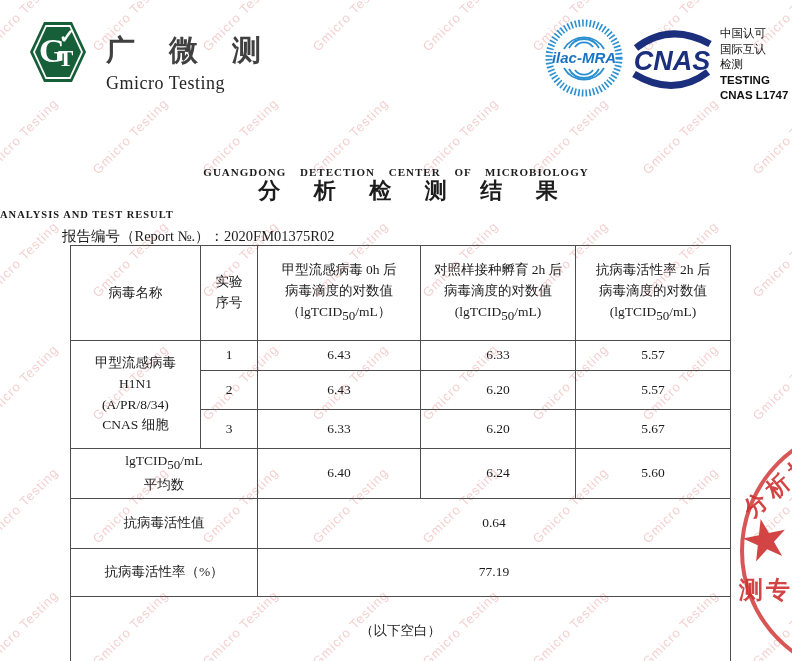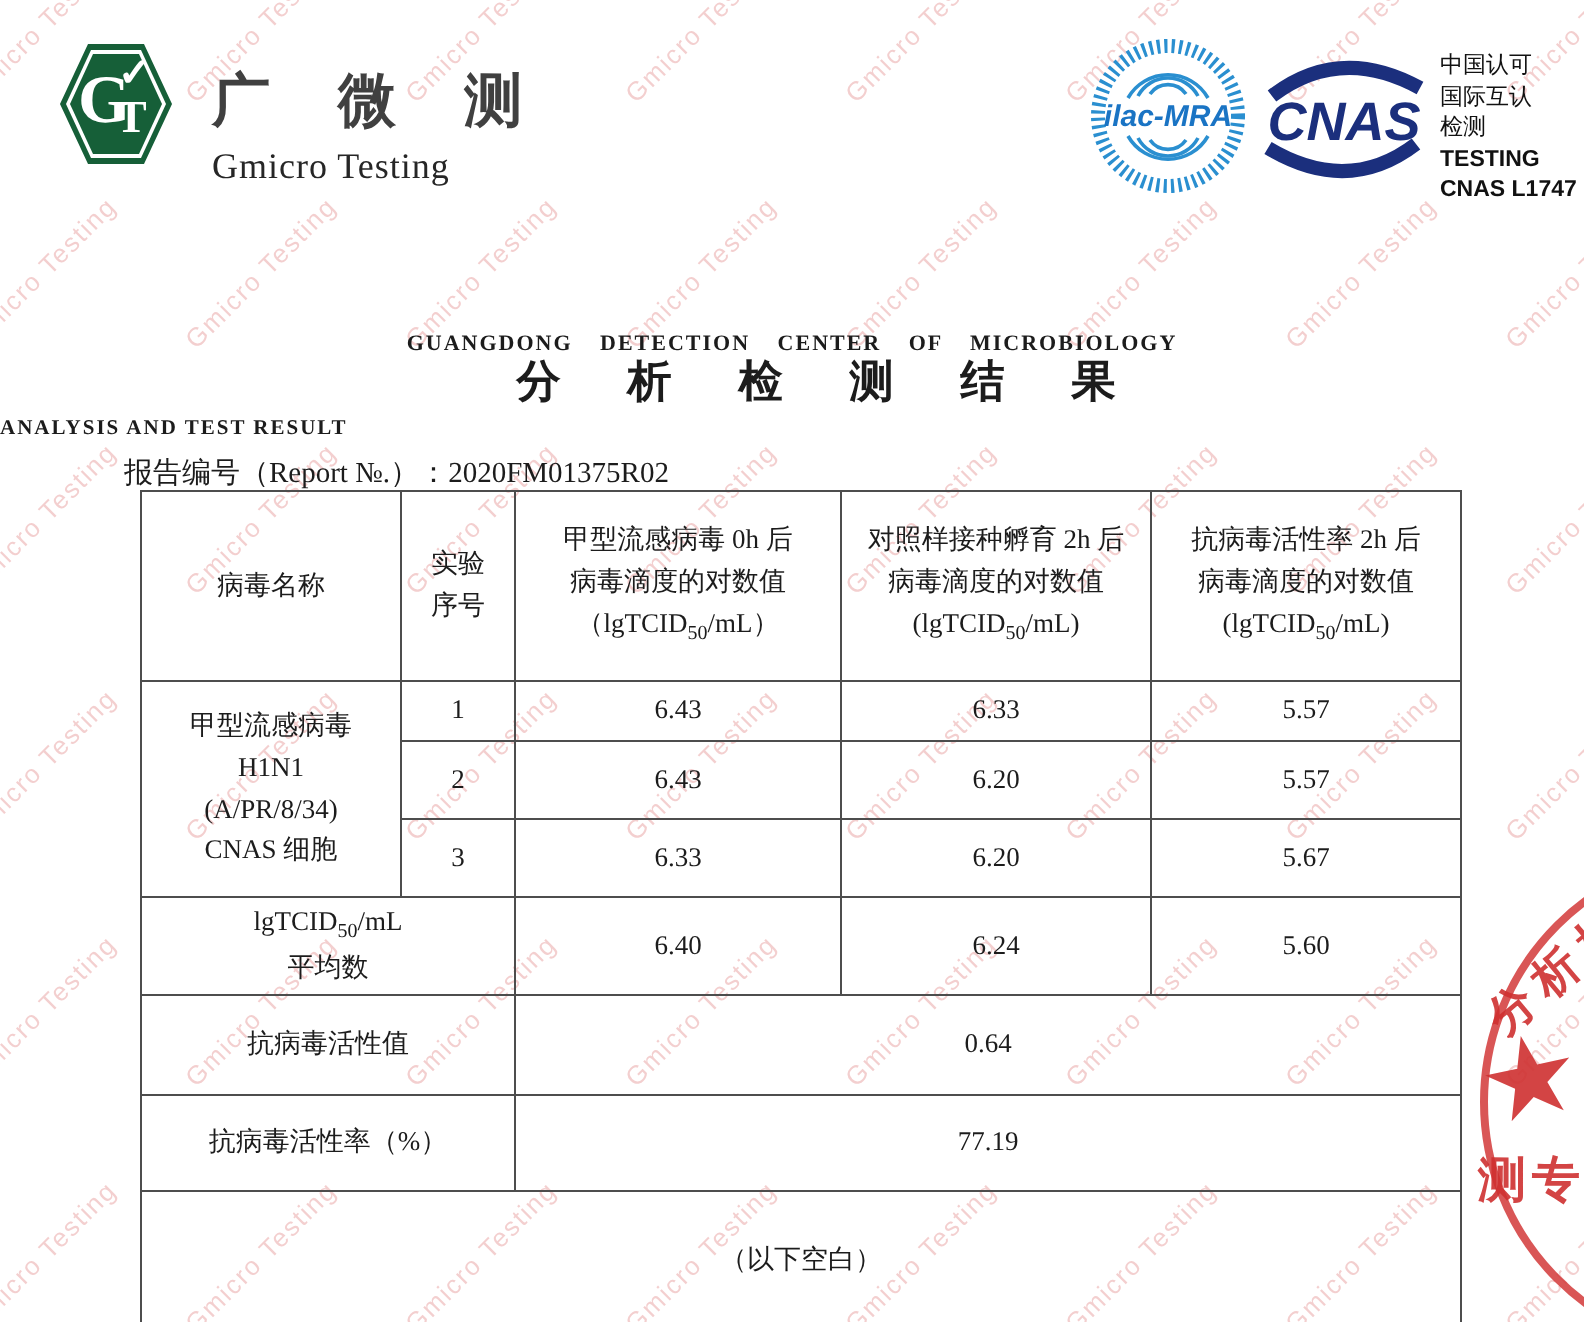--- a/index.html
+++ b/index.html
@@ -44,21 +44,21 @@
   .result-en { position:absolute; left:0; right:0; top:209px; text-align:left; font-size:10.5px; font-weight:bold; letter-spacing:1px; z-index:2; }
   .report-no { position:absolute; left:62px; top:227px; font-size:14.5px; z-index:2; }
   
   table.results {
     position:absolute; left:70px; top:245px; width:660px; z-index:2;
     border-collapse:collapse; table-layout:fixed;
     font-size:13.5px; text-align:center; color:#1c1c1c;
   }
   table.results td { border:1px solid #4d4d4d; vertical-align:middle; padding:2px; line-height:1.55; }
   td.no-bottom { border-bottom:none; }
-  sub.tcid { font-size:10px; }
+  sub.tcid { font-size:13px; }
   
   .stamp { position:absolute; inset:0; z-index:3; pointer-events:none; }
   .stamp-circle {
     position:absolute; left:740px; top:424px; width:254px; height:254px;
     border:4px solid rgba(210,56,56,.85); border-radius:50%;
   }
   .stamp-arc-text {
     position:absolute; left:747px; top:497px; font-size:23px; font-weight:bold;
     color:rgba(206,48,48,.9); letter-spacing:6px; transform:rotate(-40deg);
     transform-origin:left center; white-space:nowrap;

